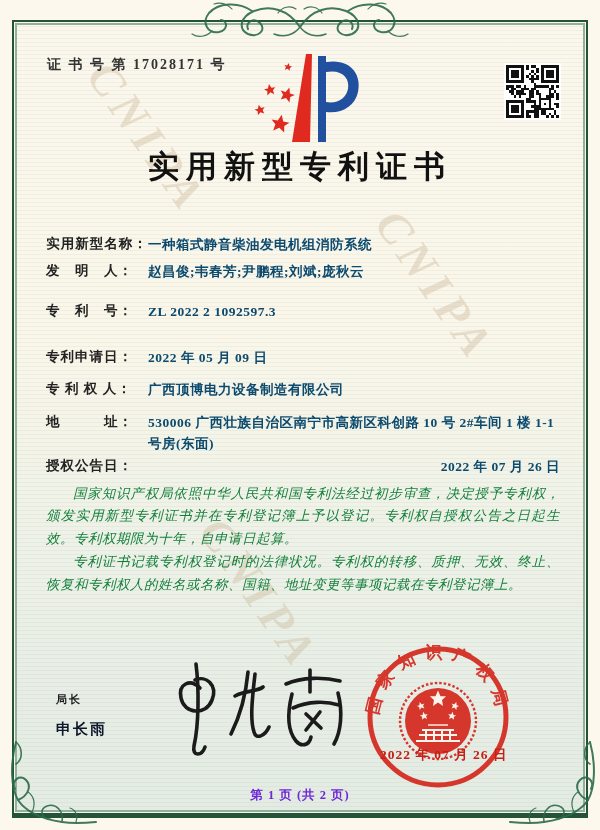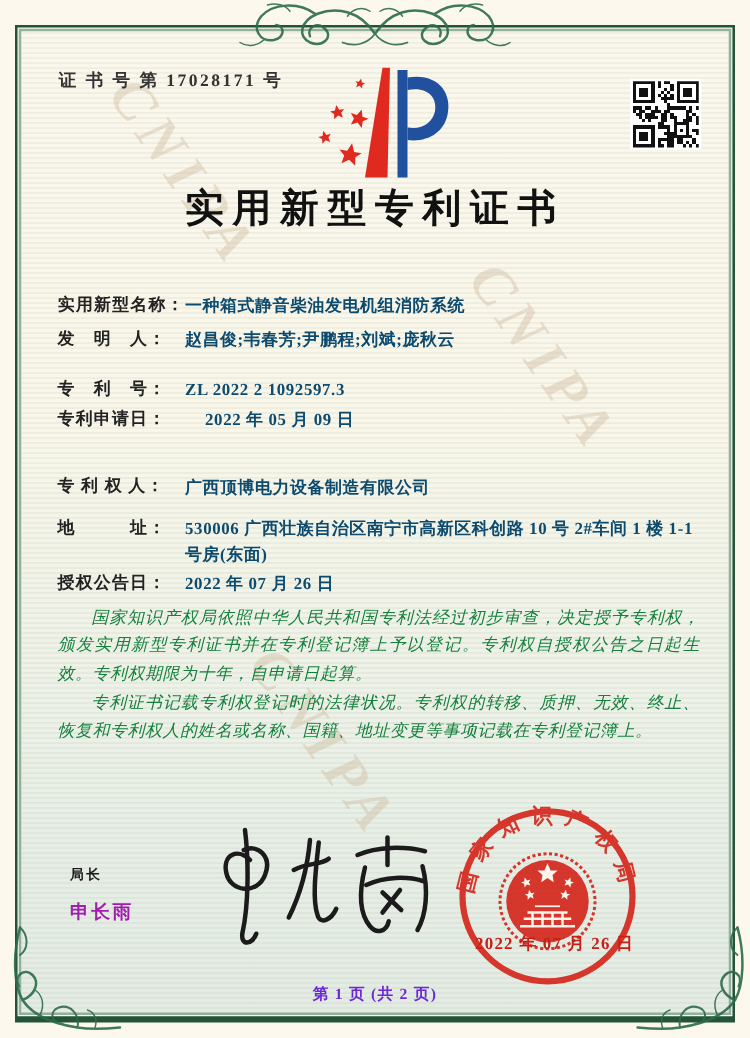--- a/index.html
+++ b/index.html
@@ -55,37 +55,37 @@
   .row{ position:absolute; left:46px; right:40px; display:flex; align-items:flex-start; }
   .row .lbl{
     flex:0 0 102px; font-size:13.5px; font-weight:700; letter-spacing:1px;
     color:#222; white-space:nowrap;
   }
   .row .val{
     font-size:13.5px; font-weight:600; color:#0c4a6e; letter-spacing:0.5px;
     line-height:1.55;
   }
   .r1{ top:235px;text-align:center; } .r2{ top:262px; } .r3{ top:302px; }
-  .r4{ top:326px;gap:16px; } .r5{ top:380px; } .r6{ top:413px; }
-  .r7{ top:457px; }
+  .r4{ top:348px; } .r5{ top:380px; } .r6{ top:413px; }
+  .r7{ top:457px;justify-content:space-between; }
   .r6 .val{ max-width:408px; }
   .pair2{ position:absolute; left:280px; top:0; display:flex; }
   .pair2 .lbl{ flex:0 0 96px; }
 
   .paragraphs{
     position:absolute; left:46px; width:514px; top:483px;
     font-size:13.5px; line-height:1.66; letter-spacing:0.5px;
     font-style:italic; font-weight:500; color:#15803d; text-align:justify;
   }
   .paragraphs p{ text-indent:2em; margin-bottom:1px; }
 
   .officer{ position:absolute; left:56px; top:692px;
     font-family:"Liberation Sans","DejaVu Sans",sans-serif; }
   .officer .o-title{ font-size:11px; font-weight:700; letter-spacing:2px; color:#1c1c1c; }
-  .officer .o-name{ font-size:15px; font-weight:700; letter-spacing:2px; color:#a21caf; margin-top:13px; }
+  .officer .o-name{ font-size:15px; font-weight:700; letter-spacing:2px; color:#0f172a; margin-top:13px; }
 
   .signature{ position:absolute; left:160px; top:648px; }
 
   .seal{ position:absolute; left:358px; top:637px; width:160px; height:160px; opacity:0.92; }
   .seal-date{
     position:absolute; left:380px; top:746px; z-index:5;
     color:#c62016; font-size:13.5px; font-weight:700; letter-spacing:1px;
     white-space:nowrap;
   }
 

